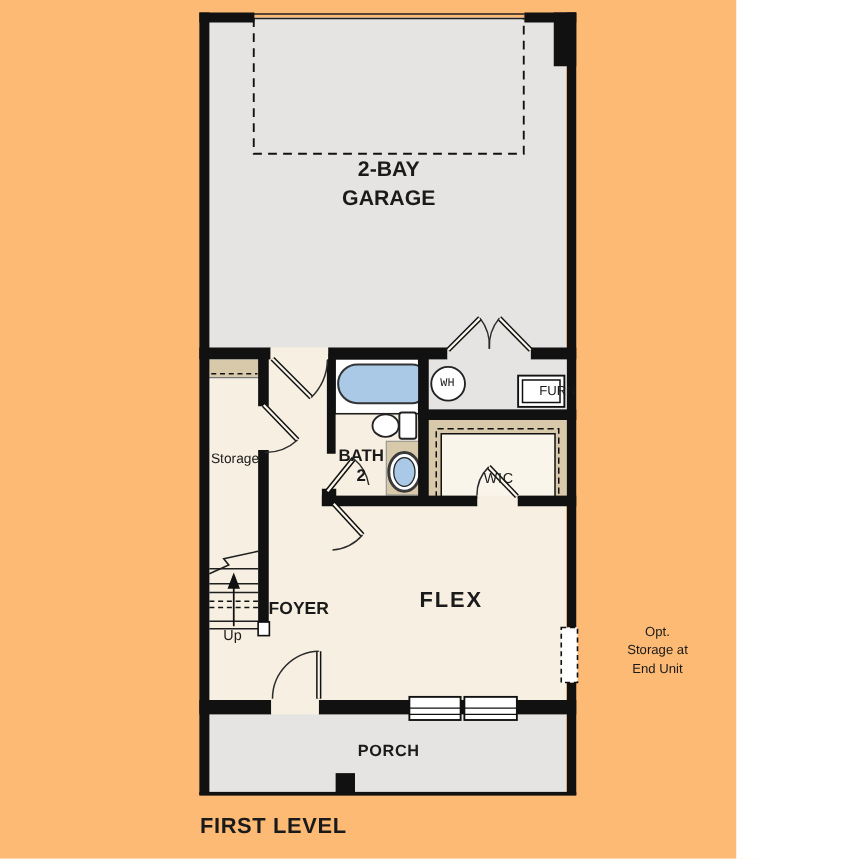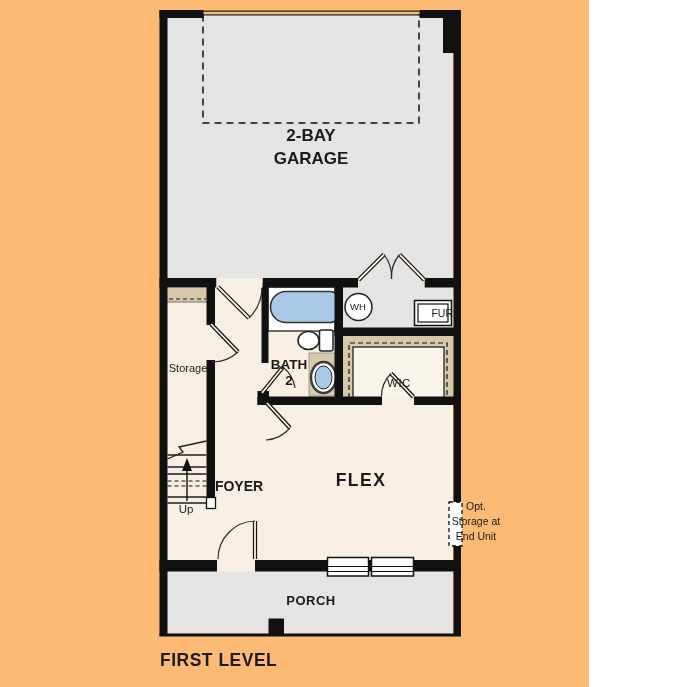--- a/index.html
+++ b/index.html
@@ -196,33 +196,33 @@
 
   <div class="lbl" style="left:188px;top:368px;font-size:11px;">Storage</div>
 
   <div class="lbl b" style="left:289px;top:372px;font-size:13.5px;line-height:15.5px;">
     <span style="display:block;">BATH</span>
     <span style="display:block;">2</span>
   </div>
 
   <div class="lbl" style="left:399px;top:384px;font-size:11.5px;letter-spacing:.5px;">WIC</div>
 
-  <div class="lbl" style="left:358px;top:307px;font-size:9.5px;">WH</div>
+  <div class="lbl" style="left:358px;top:307px;font-size:9.5px;font-family:Liberation Mono, monospace;">WH</div>
 
   <div class="lbl" style="left:433px;top:313px;font-size:10.5px;padding-left:26px;">FURN</div>
 
   <div class="lbl b" style="left:239px;top:486px;font-size:14px;">FOYER</div>
 
   <div class="lbl" style="left:186px;top:510px;font-size:11.5px;">Up</div>
 
   <div class="lbl b" style="left:361px;top:480px;font-size:17.5px;letter-spacing:1.5px;">FLEX</div>
 
   <div class="lbl b" style="left:311px;top:601px;font-size:13px;letter-spacing:.5px;">PORCH</div>
 
-  <div class="lbl" style="left:476px;top:521px;font-size:10.5px;line-height:15px;">
+  <div class="lbl" style="left:526px;top:521px;font-size:10.5px;line-height:15px;">
     <span style="display:block;">Opt.</span>
     <span style="display:block;">Storage at</span>
     <span style="display:block;">End Unit</span>
   </div>
 
   <div class="title" style="left:160px;top:650px;text-align:right;">FIRST LEVEL</div>
 
 </div>
 
 </body></html>

